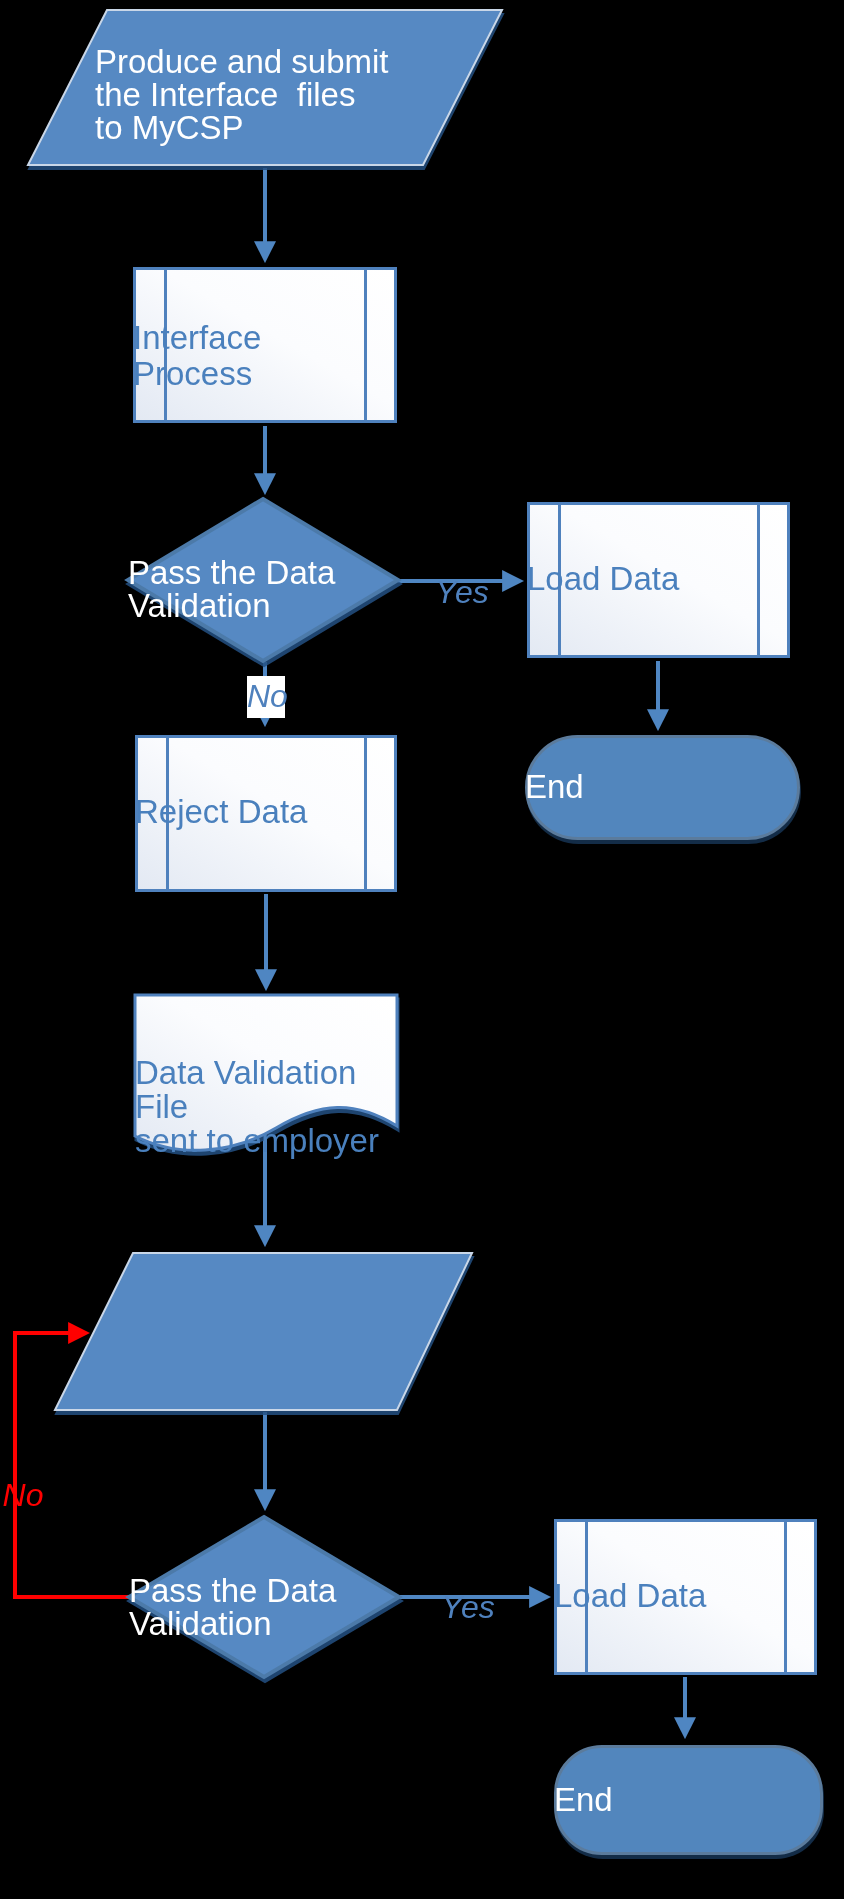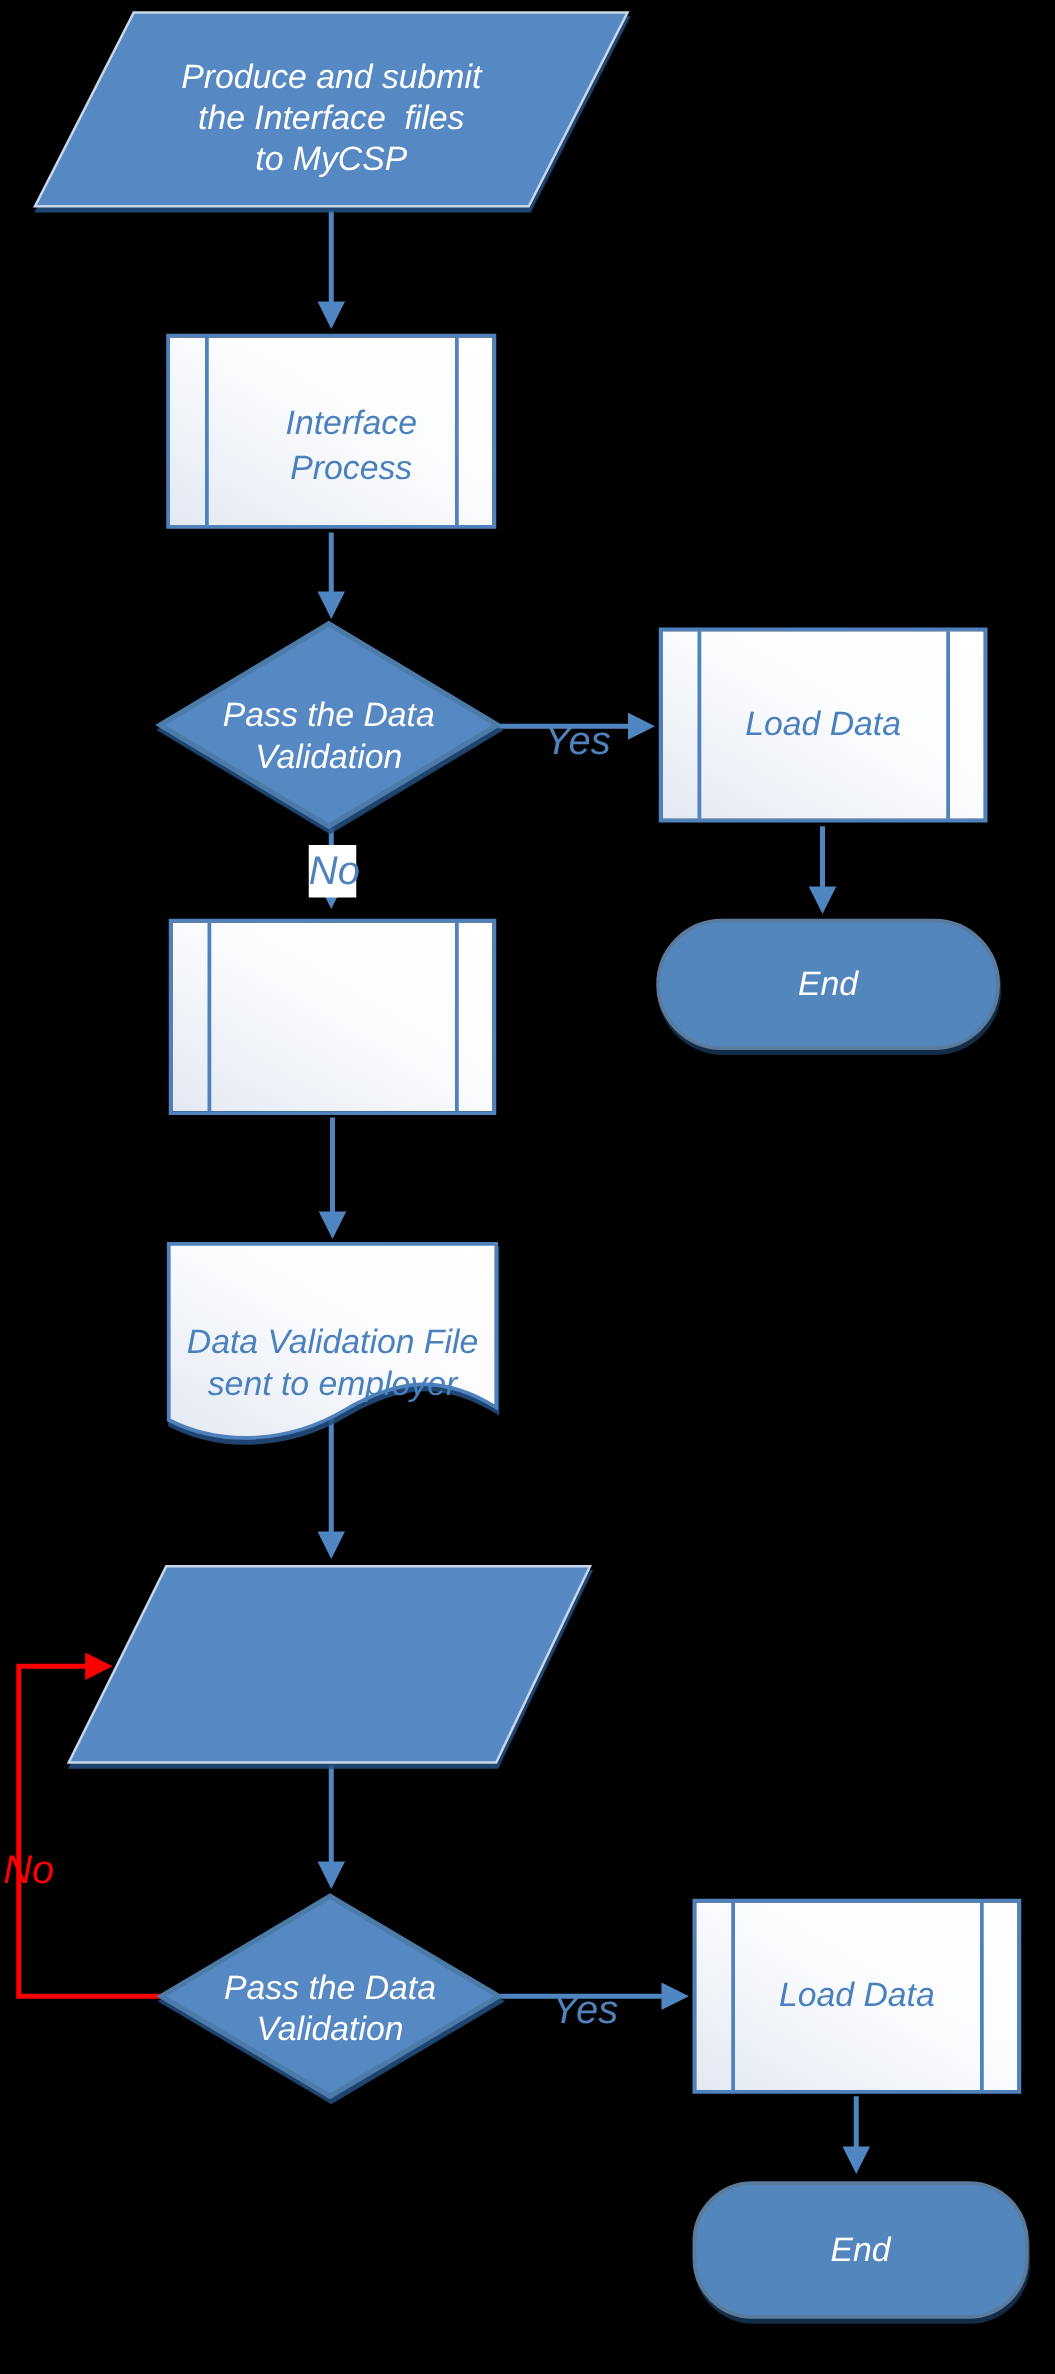--- a/index.html
+++ b/index.html
@@ -16,22 +16,22 @@
   }
   .procbox .vline{position:absolute;top:0;bottom:0;width:3px;background:#4f81bd;}
   .procbox .vline.left{left:28px;}
   .procbox .vline.right{right:27px;}
   .terminator{
     position:absolute;z-index:2;box-sizing:border-box;
     background:#5286bd;border:3px solid #5b7b9c;border-radius:54px;
     box-shadow:1px 4px 0 rgba(35,80,130,0.55);
   }
   .lbl{
-    position:absolute;z-index:4;text-align:center;white-space:pre-wrap;
-    font-size:27px;line-height:34px;pointer-events:none;font-style:italic;
+    position:absolute;z-index:4;text-align:left;white-space:pre-wrap;
+    font-size:33px;line-height:34px;pointer-events:none;
   }
   .lbl.white{color:#ffffff;}
   .lbl.blue{color:#4a80bd;}
   .edge-lbl{position:absolute;z-index:4;text-align:center;font-size:32px;line-height:30px;color:#4f81bd;font-style:italic;}
   .edge-lbl.red{color:#ff0000;}
   .no-badge{position:absolute;z-index:3;background:#ffffff;}
   .lh33{line-height:33px;}
   .lh36{line-height:36px;}
 </style>
 </head>
@@ -93,26 +93,27 @@
   </div>
 
   <div class="terminator" style="left:525px;top:735px;width:275px;height:105px;"></div>
   <div class="terminator" style="left:554px;top:1745px;width:269px;height:110px;border-radius:48px;"></div>
 
   <div class="no-badge" style="left:247px;top:676px;width:38px;height:42px;"></div>
 
   <div class="lbl white lh33" style="left:95px;top:45px;width:340px;">Produce and submit
 the Interface  files
 to MyCSP</div>
-  <div class="lbl blue lh36" style="left:133px;top:320px;width:264px;padding-left:16px;">Interface
+  <div class="lbl blue lh36" style="left:133px;top:320px;width:264px;">Interface
 Process</div>
   <div class="lbl white lh33" style="left:128px;top:556px;width:270px;">Pass the Data
 Validation</div>
   <div class="lbl blue" style="left:527px;top:562px;width:263px;">Load Data</div>
   <div class="lbl white" style="left:525px;top:770px;width:275px;">End</div>
+  <div class="lbl blue" style="left:135px;top:795px;width:262px;">Reject Data</div>
   <div class="lbl blue" style="left:135px;top:1056px;width:262px;">Data Validation File
 sent to employer</div>
   <div class="lbl white lh33" style="left:129px;top:1574px;width:270px;">Pass the Data
 Validation</div>
   <div class="lbl blue" style="left:554px;top:1579px;width:263px;">Load Data</div>
   <div class="lbl white" style="left:554px;top:1783px;width:269px;">End</div>
 
   <div class="edge-lbl" style="left:434px;top:577px;width:56px;">Yes</div>
   <div class="edge-lbl" style="left:247px;top:681px;width:38px;">No</div>
   <div class="edge-lbl" style="left:440px;top:1592px;width:56px;">Yes</div>

